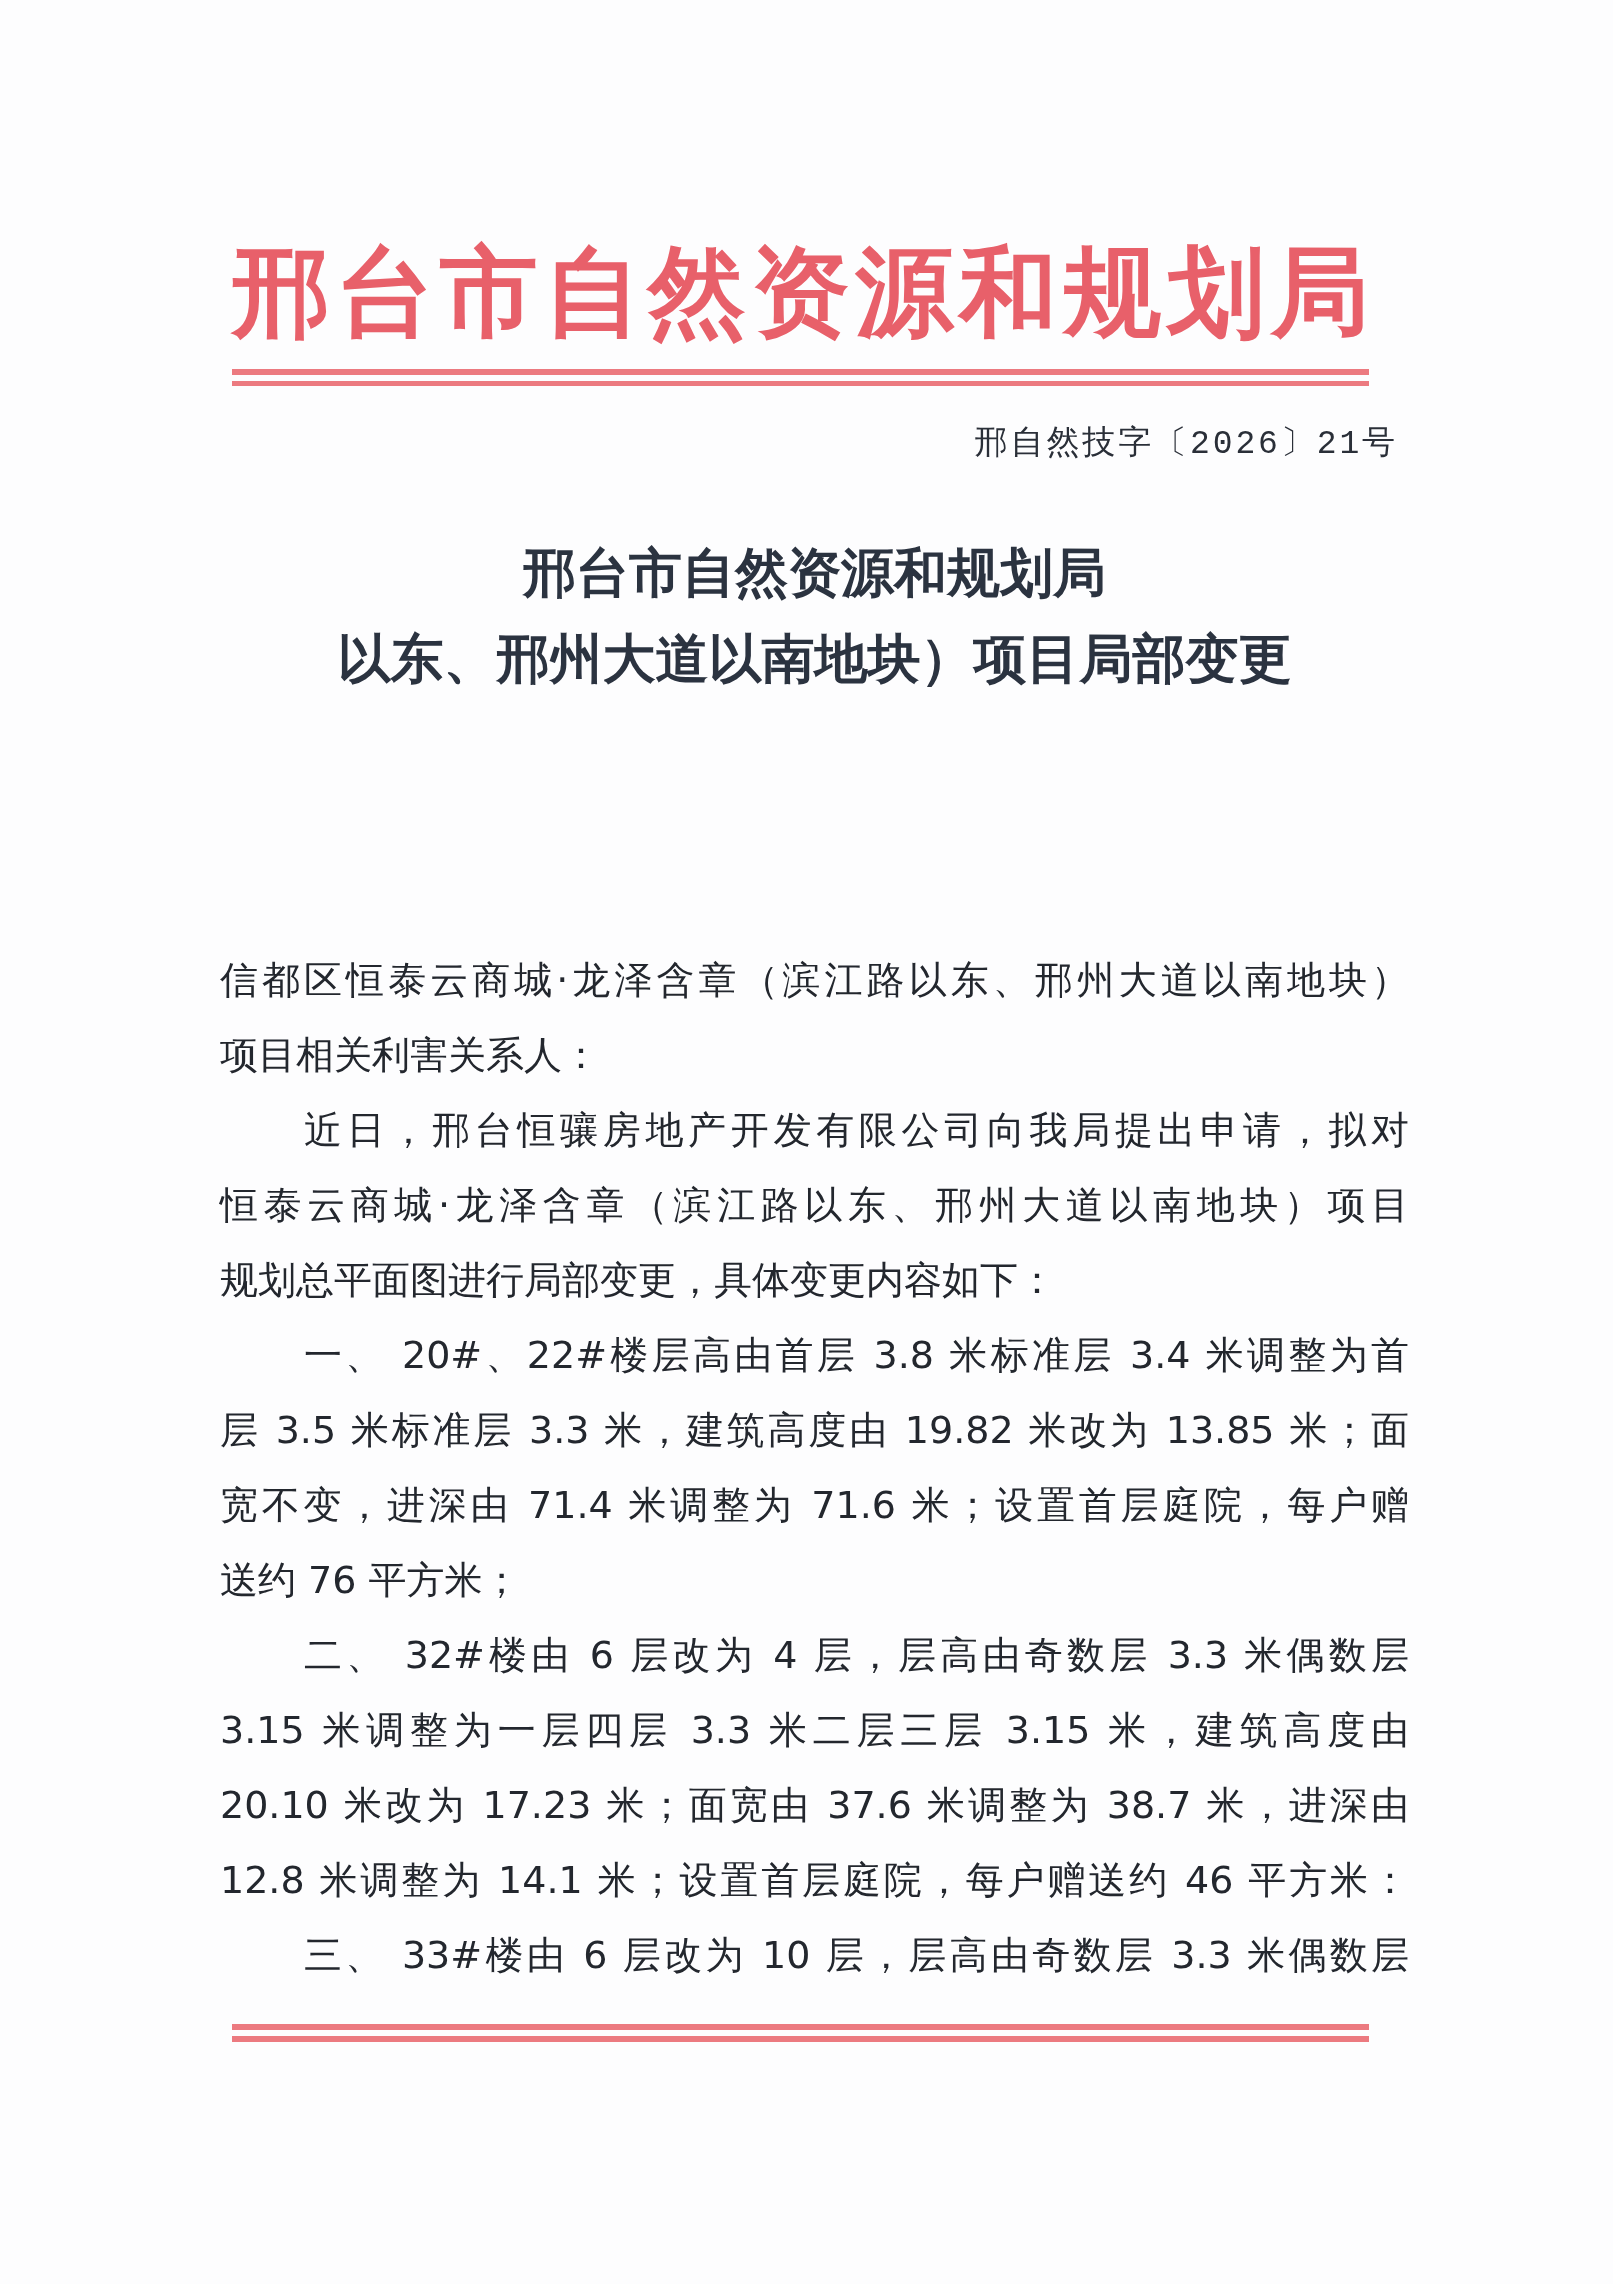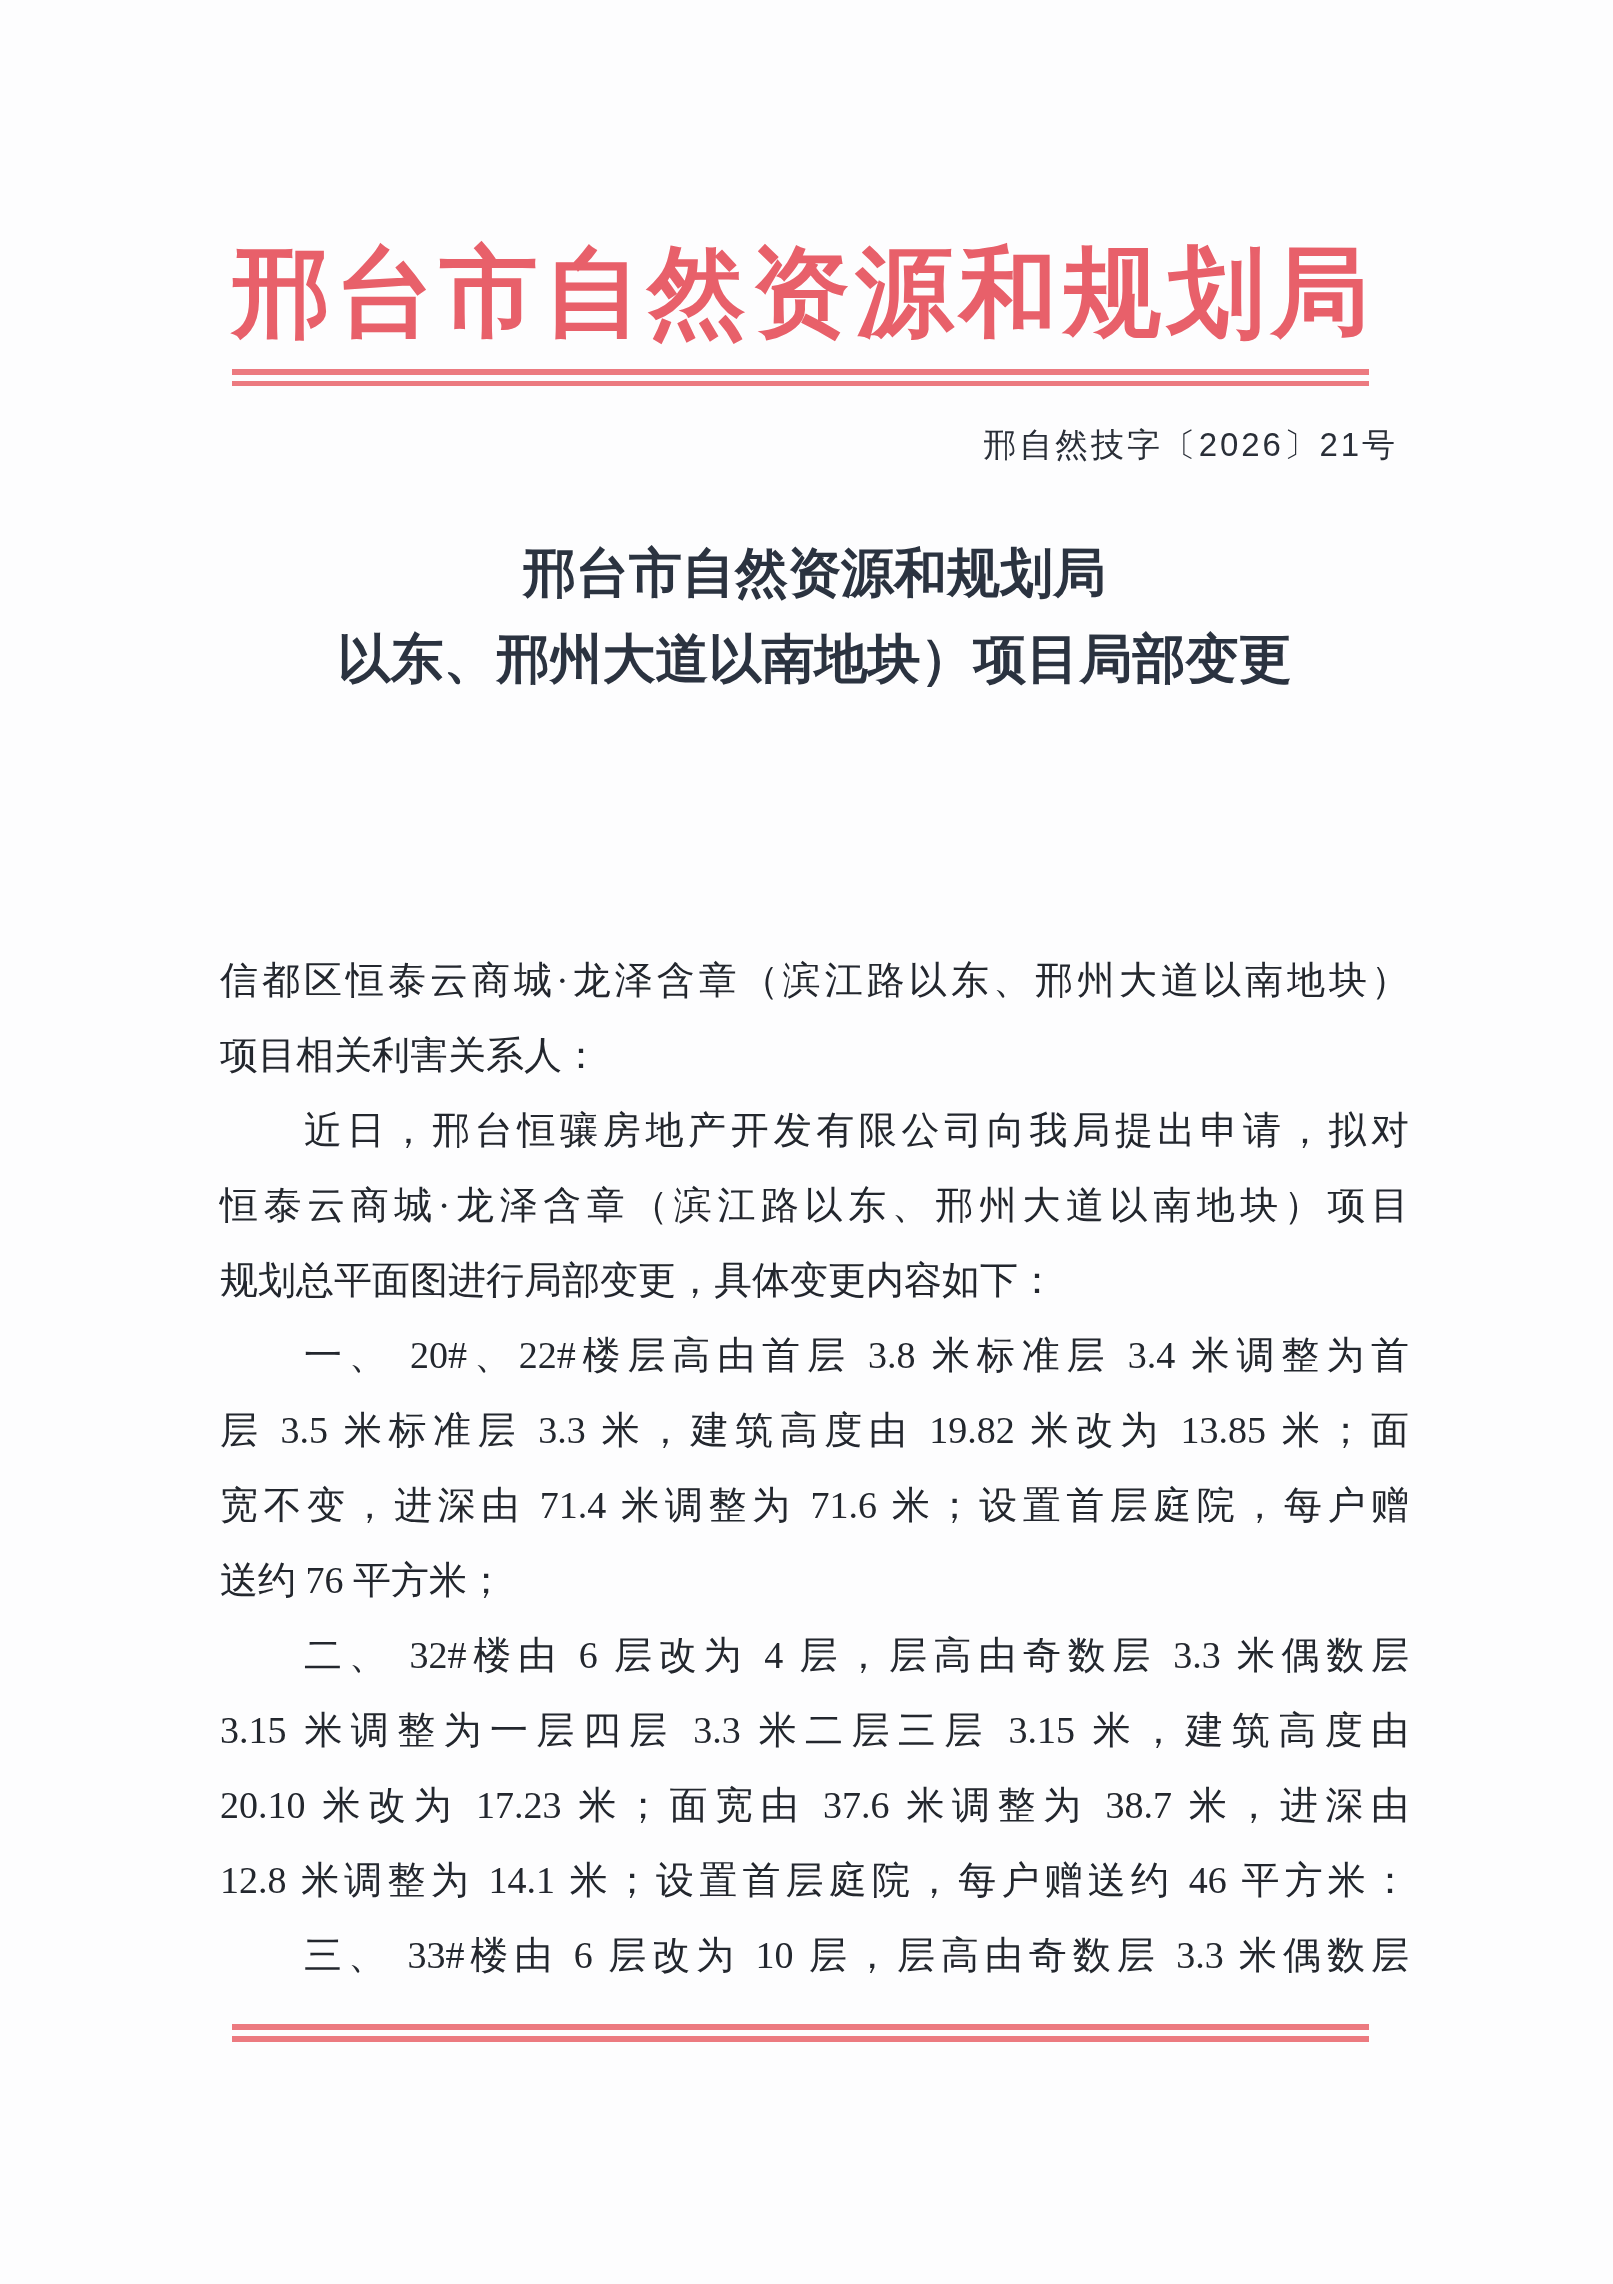--- a/index.html
+++ b/index.html
@@ -45,21 +45,21 @@
     .rule.top-thin { top: 381px; height: 4.9px; }
     .rule.bottom-a { top: 2024px; height: 5.9px; }
     .rule.bottom-b { top: 2036px; height: 5.9px; }
 
     .doc-number {
       position: absolute;
       right: 222px;
       top: 420px;
       height: 49px;
       line-height: 49px;
-      font-family: Liberation Sans, sans-serif;
+      font-family: Liberation Mono, monospace;
       font-size: 33px;
       color: #2a2f38;
       letter-spacing: 2.9px;
       white-space: nowrap;
     }
 
     .title-block {
       position: absolute;
       left: 213px;
       width: 1189px;
@@ -85,21 +85,20 @@
       font-size: 38px;
       line-height: 75px;
       color: #23272e;
     }
     .body-line {
       display: block;
       white-space: nowrap;
       height: 75px;
       text-align: justify;
       text-align-last: justify;
-      font-family: Liberation Serif, serif;
     }
     .body-line.last {
       text-align-last: left;
     }
     .body-line.indent {
       padding-left: 84px;
     }
   </style>
 </head>
 <body>

